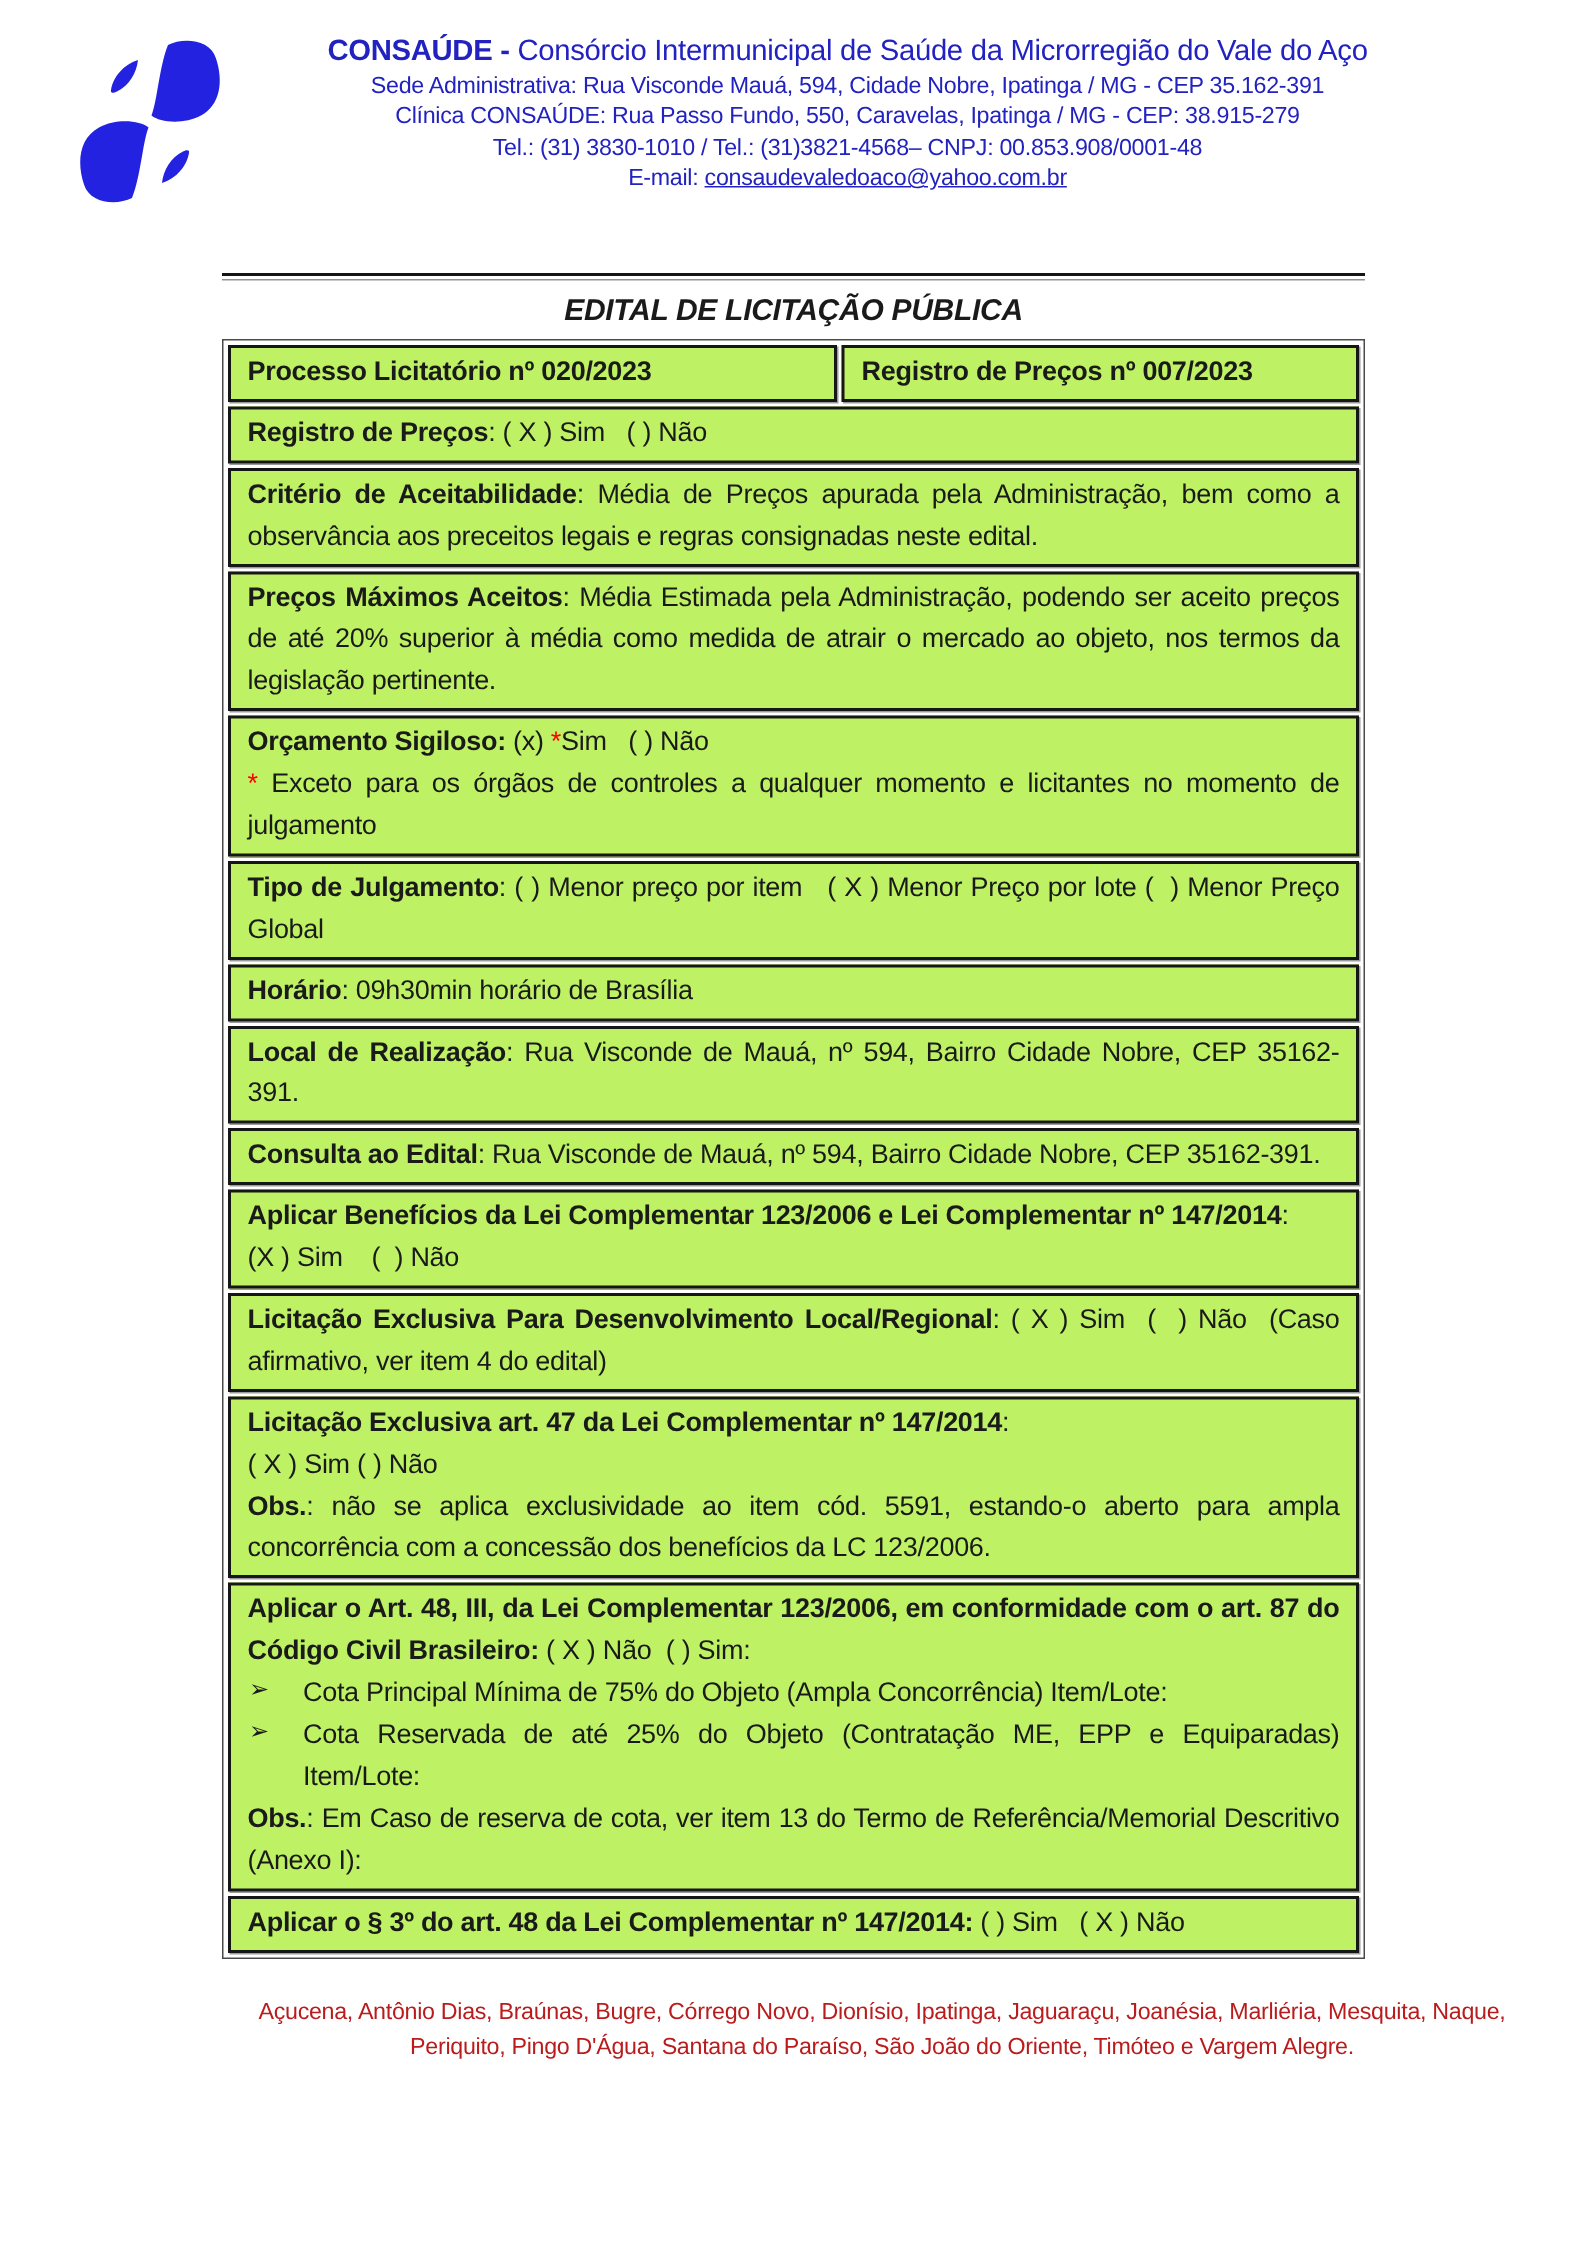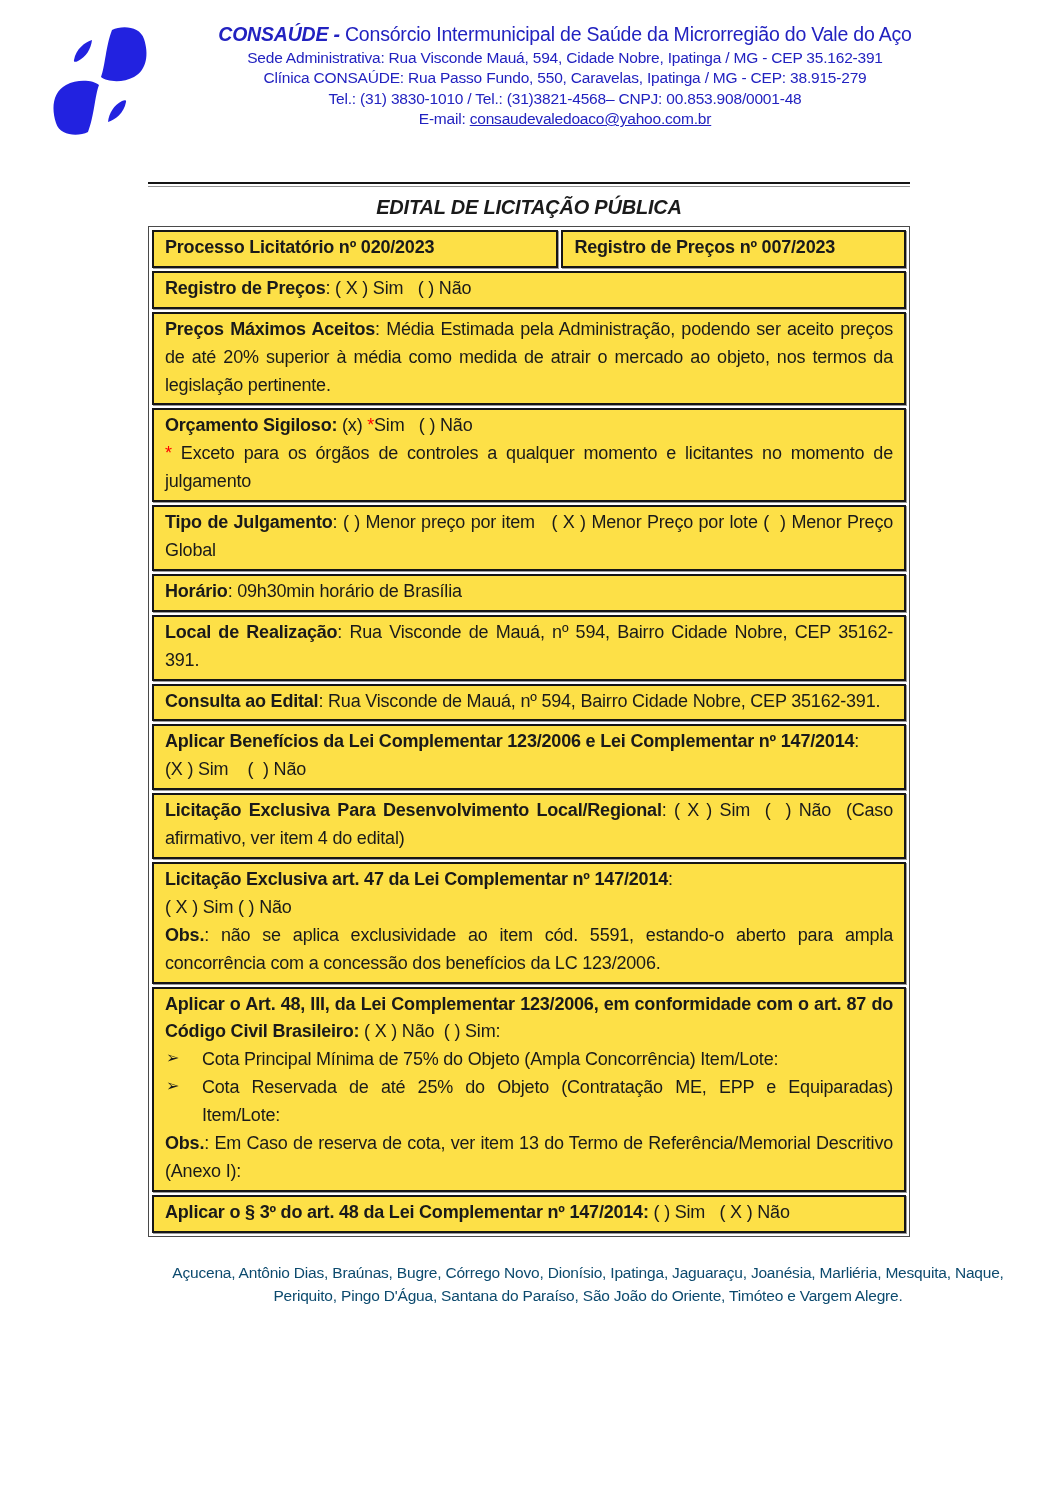--- a/index.html
+++ b/index.html
@@ -5,32 +5,32 @@
   html,body{margin:0;padding:0;background:#ffffff;}
   .page{
     width:1058px;height:1497px;background:#ffffff;position:relative;
     font-family:"Liberation Sans",sans-serif;color:#1a1a1a;overflow:hidden;
   }
   
   .letterhead{position:relative;padding-top:22px;height:120px;}
   .logo{position:absolute;left:44px;top:24px;width:120px;height:112px;}
   .lh-text{margin:0 78px 0 150px;text-align:center;line-height:1.32;}
   .lh-org{font-size:19.5px;letter-spacing:-0.2px;}
-  .lh-org .org-name{font-weight:bold;font-style:italic;}
+  .lh-org .org-name{font-weight:bold;}
   .lh-small{font-size:15.5px;letter-spacing:-0.2px;}
   .lh-link{text-decoration:underline;cursor:pointer;}
   
   .content{width:762px;margin:0 auto;}
   .rule-double{margin-top:40px;height:2px;border-top:2px solid #151515;border-bottom:1px solid #949494;}
   .doc-title{text-align:center;font-weight:bold;font-style:italic;font-size:20px;padding:9px 0 7px 0;letter-spacing:-0.2px;}
   table.doc{width:100%;border-collapse:separate;border-spacing:3px;border:1px solid #4a4a4a;table-layout:fixed;}
   table.doc td{
     border:2px solid #161616;box-shadow:1px 1px 0 #9b9b9b;
     padding:2px 11px 4px 11px;font-size:18px;line-height:1.55;
-    letter-spacing:-0.2px;vertical-align:top;background:#fde047;
+    letter-spacing:-0.2px;vertical-align:top;background:#bef264;
   }
   td.hdr1{width:54.4%;font-weight:bold;}
   td.hdr2{width:45.6%;font-weight:bold;}
   table.doc p{margin:0;text-align:justify;}
   .b{font-weight:bold;}
   .r{color:#ff0000;}
   .bullet{display:flex;}
   .bullet .mk{flex:none;width:36px;padding-left:1px;font-size:16px;}
   .bullet .bt{flex:1;text-align:justify;}
   
@@ -71,20 +71,25 @@
 
     <table class="doc">
       <tbody>
         <tr>
           <td class="hdr1">Processo Licitatório nº 020/2023</td>
           <td class="hdr2">Registro de Preços nº 007/2023</td>
         </tr>
       <tr>
             <td colspan="2">
               <p><span class="b">Registro de Preços</span><span>: ( X ) Sim &nbsp;&nbsp;( ) Não</span></p>
+            </td>
+          </tr>
+          <tr>
+            <td colspan="2">
+              <p><span class="b">Critério de Aceitabilidade</span><span>: Média de Preços apurada pela Administração, bem como a observância aos preceitos legais e regras consignadas neste edital.</span></p>
             </td>
           </tr>
           <tr>
             <td colspan="2">
               <p><span class="b">Preços Máximos Aceitos</span><span>: Média Estimada pela Administração, podendo ser aceito preços de até 20% superior à média como medida de atrair o mercado ao objeto, nos termos da legislação pertinente.</span></p>
             </td>
           </tr>
           <tr>
             <td colspan="2">
               <p><span class="b">Orçamento Sigiloso:</span><span> (x) </span><span class="r">*</span><span>Sim &nbsp;&nbsp;( ) Não</span></p>
@@ -144,16 +149,16 @@
             </td>
           </tr>
           <tr>
             <td colspan="2">
               <p><span class="b">Aplicar o § 3º do art. 48 da Lei Complementar nº 147/2014:</span><span> ( ) Sim &nbsp;&nbsp;( X ) Não</span></p>
             </td>
           </tr>
         </tbody>
     </table>
 
-    <div class="cities" style="color: #0c4a6e; margin-top: 24px;">Açucena, Antônio Dias, Braúnas, Bugre, Córrego Novo, Dionísio, Ipatinga, Jaguaraçu, Joanésia, Marliéria, Mesquita, Naque, Periquito, Pingo D'Água, Santana do Paraíso, São João do Oriente, Timóteo e Vargem Alegre.</div>
+    <div class="cities" style="color: #b91c1c; margin-top: 24px;">Açucena, Antônio Dias, Braúnas, Bugre, Córrego Novo, Dionísio, Ipatinga, Jaguaraçu, Joanésia, Marliéria, Mesquita, Naque, Periquito, Pingo D'Água, Santana do Paraíso, São João do Oriente, Timóteo e Vargem Alegre.</div>
   </div>
 
 </div>
 
 </body></html>

